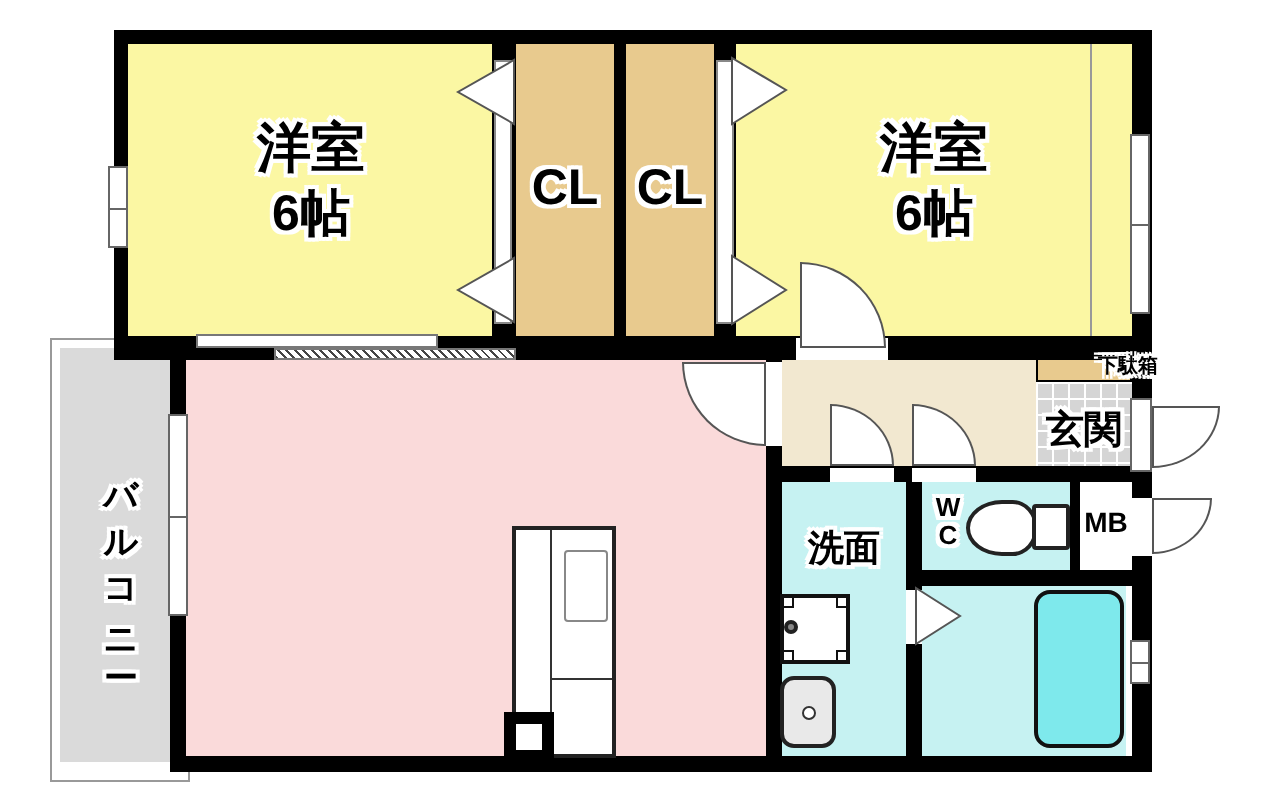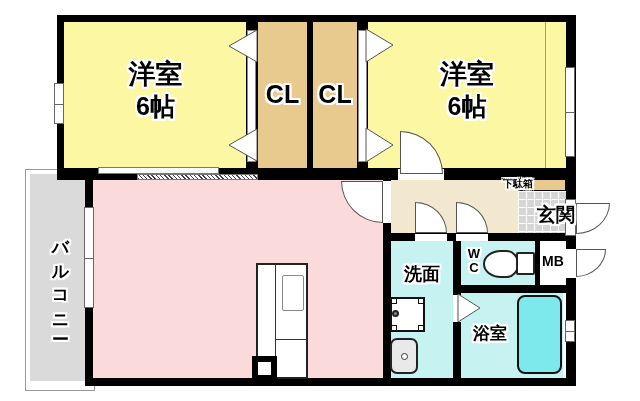--- a/index.html
+++ b/index.html
@@ -120,23 +120,22 @@
     <polygon points="458,294 458,322 480,308" fill="#fff" stroke="#555" stroke-width="1"></polygon>
   </svg>
 
   <div class="r lbl" style="left:64px;top:56px;width:183px;font-size:27px;">洋室</div>
   <div class="r lbl" style="left:64px;top:90px;width:183px;font-size:25px;">6帖</div>
   <div class="r lbl" style="left:368px;top:56px;width:198px;font-size:27px;">洋室</div>
   <div class="r lbl" style="left:368px;top:90px;width:198px;font-size:25px;">6帖</div>
   <div class="r lbl" style="left:258px;top:80px;width:49px;font-size:25px;">CL</div>
   <div class="r lbl" style="left:313px;top:80px;width:44px;font-size:25px;">CL</div>
   <div class="r lbl" style="left:40px;top:192px;width:32px;height:180px;font-size:17px;writing-mode:vertical-rl;letter-spacing:6px;">バルコニー</div>
-  <div class="r lbl" style="left:518px;top:202px;width:48px;font-size:19px;margin-left:14px;">玄関</div>
-  <div class="r lbl" style="left:494px;top:176px;width:48px;font-size:10px;line-height:15px;">下駄箱</div>
+  <div class="r lbl" style="left:518px;top:202px;width:48px;font-size:19px;">玄関</div>
+  <div class="r lbl" style="left:540px;top:176px;width:48px;font-size:10px;line-height:15px;">下駄箱</div>
   <div class="r lbl" style="left:391px;top:262px;width:62px;font-size:18px;">洗面</div>
   <div class="r lbl" style="left:464px;top:247px;width:20px;font-size:13px;line-height:14px;">
     <div>W</div>
     <div>C</div>
   </div>
   <div class="r lbl" style="left:538px;top:253px;width:30px;font-size:14px;">MB</div>
-  <div class="r lbl" style="left:461px;top:322px;width:58px;font-size:17px;">浴室</div>
 
 </div>
 
 </body></html>

